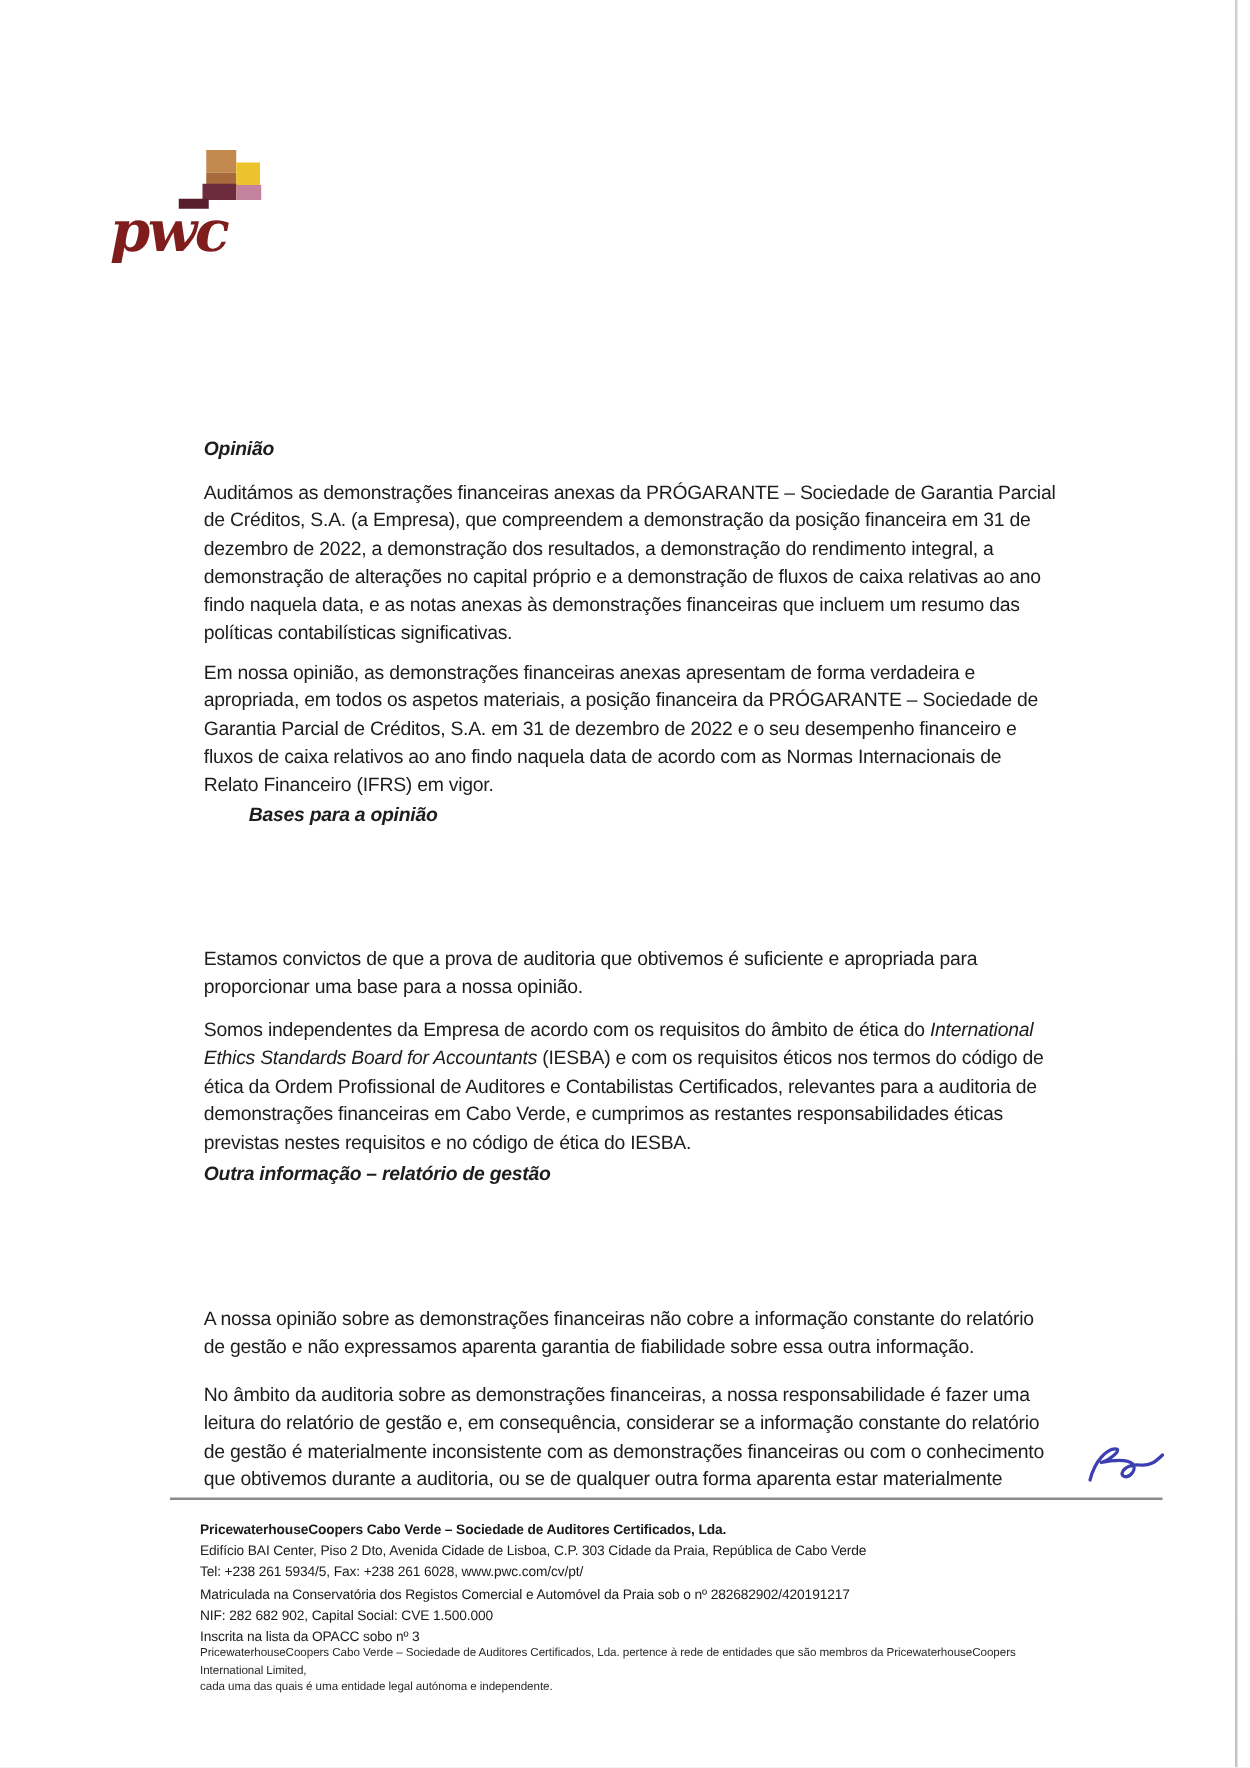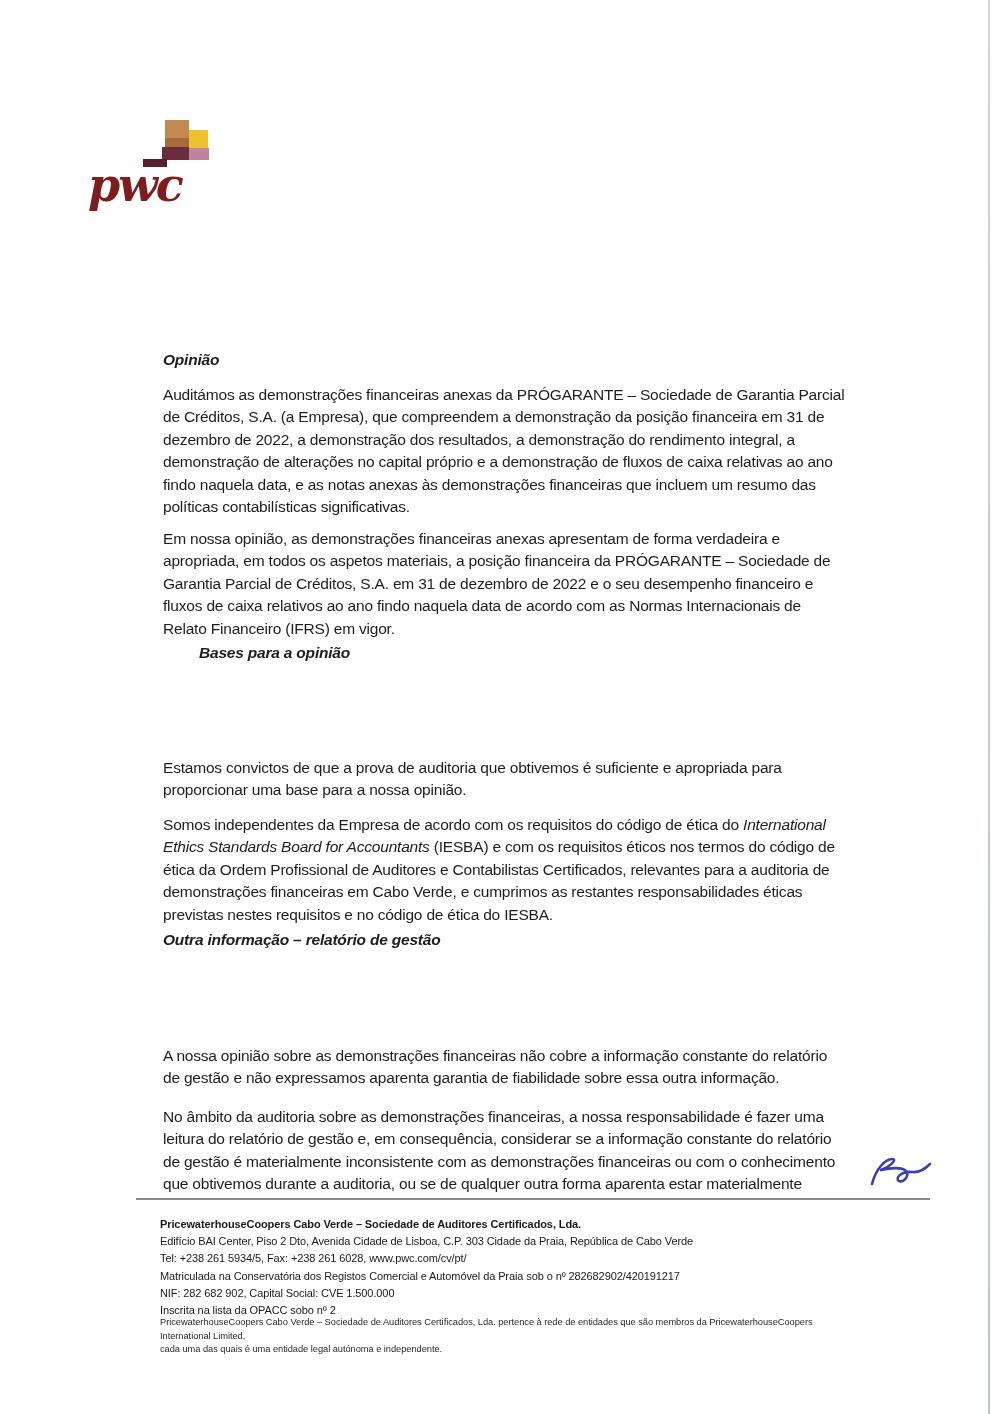--- a/index.html
+++ b/index.html
@@ -107,21 +107,21 @@
 políticas contabilísticas significativas.</div>
   <div class="tb p2">Em nossa opinião, as demonstrações financeiras anexas apresentam de forma verdadeira e
 apropriada, em todos os aspetos materiais, a posição financeira da PRÓGARANTE – Sociedade de
 Garantia Parcial de Créditos, S.A. em 31 de dezembro de 2022 e o seu desempenho financeiro e
 fluxos de caixa relativos ao ano findo naquela data de acordo com as Normas Internacionais de
 Relato Financeiro (IFRS) em vigor.</div>
 
   <div class="tb sec-heading h-bases">Bases para a opinião</div>
   <div class="tb p4">Estamos convictos de que a prova de auditoria que obtivemos é suficiente e apropriada para
 proporcionar uma base para a nossa opinião.</div>
-  <div class="tb p5"><span>Somos independentes da Empresa de acordo com os requisitos do código de ética do </span><span class="em">International
+  <div class="tb p5"><span>Somos independentes da Empresa de acordo com os requisitos do âmbito de ética do </span><span class="em">International
 Ethics Standards Board for Accountants</span><span> (IESBA) e com os requisitos éticos nos termos do código de
 ética da Ordem Profissional de Auditores e Contabilistas Certificados, relevantes para a auditoria de
 demonstrações financeiras em Cabo Verde, e cumprimos as restantes responsabilidades éticas
 previstas nestes requisitos e no código de ética do IESBA.</span></div>
 
   <div class="tb sec-heading h-outra">Outra informação – relatório de gestão</div>
   <div class="tb p7">A nossa opinião sobre as demonstrações financeiras não cobre a informação constante do relatório
 de gestão e não expressamos aparenta garantia de fiabilidade sobre essa outra informação.</div>
   <div class="tb p8">No âmbito da auditoria sobre as demonstrações financeiras, a nossa responsabilidade é fazer uma
 leitura do relatório de gestão e, em consequência, considerar se a informação constante do relatório
@@ -133,19 +133,19 @@
   </svg>
 
   <div class="footer-sep"></div>
 
   <div class="footer">
     <div class="firm">PricewaterhouseCoopers Cabo Verde – Sociedade de Auditores Certificados, Lda.</div>
     <div>Edifício BAI Center, Piso 2 Dto, Avenida Cidade de Lisboa, C.P. 303 Cidade da Praia, República de Cabo Verde</div>
     <div>Tel: +238 261 5934/5, Fax: +238 261 6028, www.pwc.com/cv/pt/</div>
     <div>Matriculada na Conservatória dos Registos Comercial e Automóvel da Praia sob o nº 282682902/420191217</div>
     <div>NIF: 282 682 902, Capital Social: CVE 1.500.000</div>
-    <div>Inscrita na lista da OPACC sobo nº 2</div>
+    <div>Inscrita na lista da OPACC sobo nº 3</div>
   </div>
 
   <div class="disclaimer">PricewaterhouseCoopers Cabo Verde – Sociedade de Auditores Certificados, Lda. pertence à rede de entidades que são membros da PricewaterhouseCoopers International Limited,
 cada uma das quais é uma entidade legal autónoma e independente.</div>
 
 </div>
 
 </body></html>

